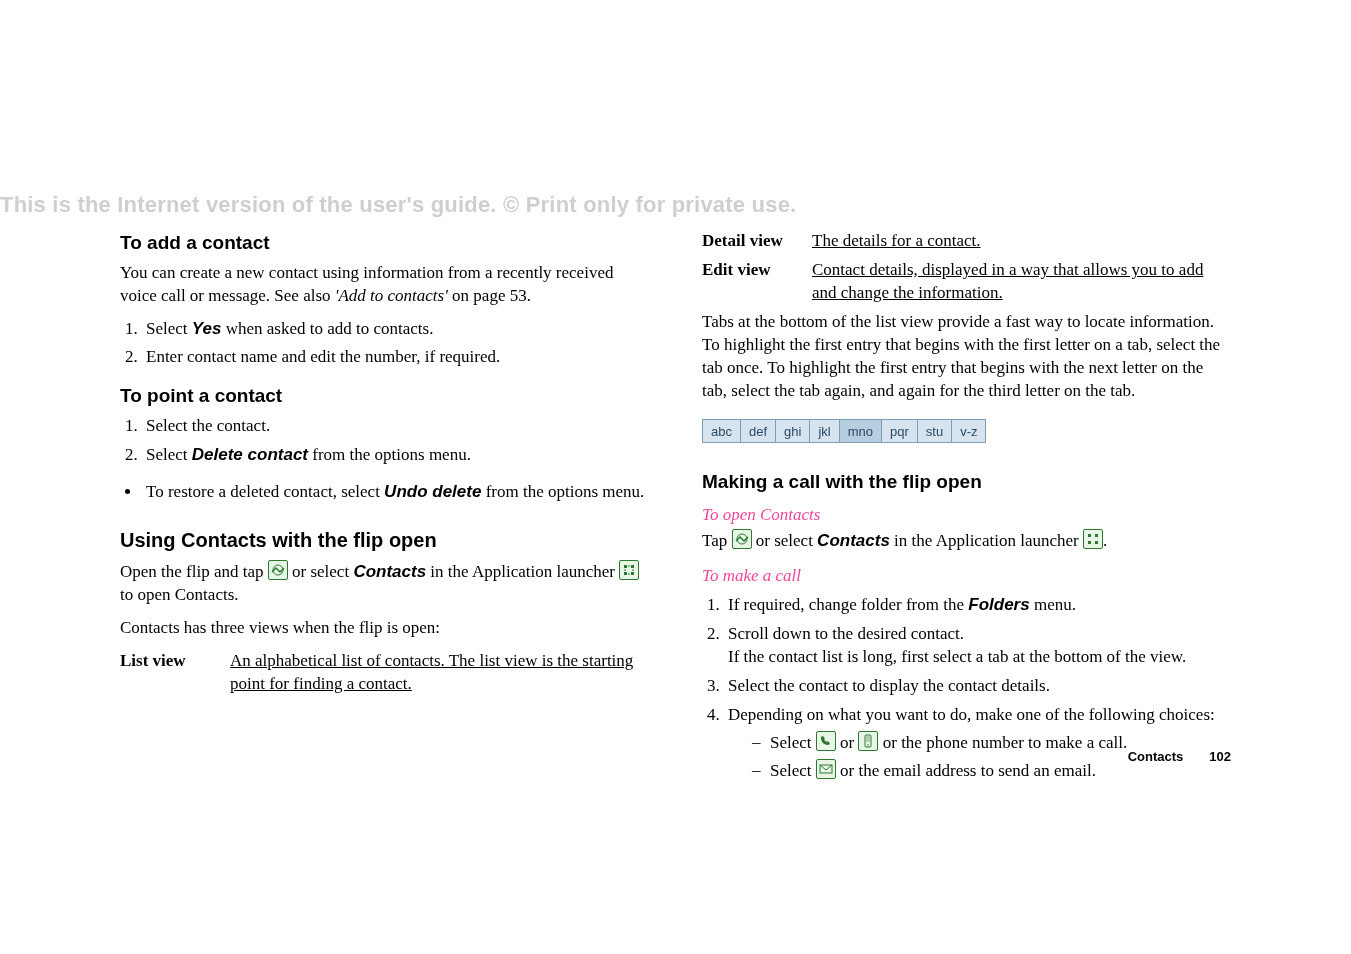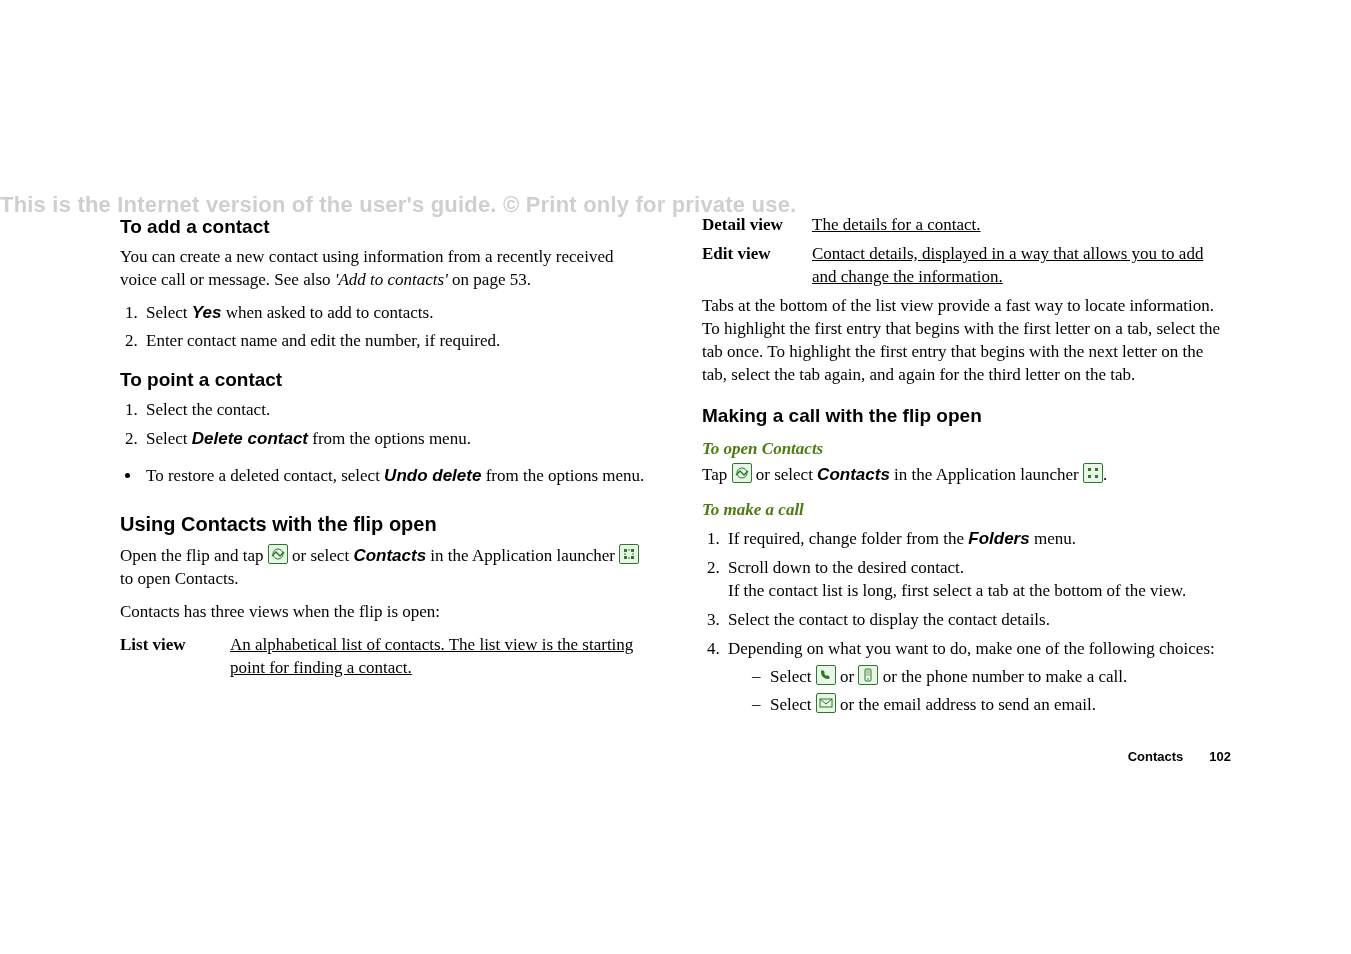--- a/index.html
+++ b/index.html
@@ -24,21 +24,21 @@
     font-family: Arial, Helvetica, sans-serif;
     font-weight: bold;
     font-size: 22px;
     color: #cfcfcf;
     letter-spacing: 0.2px;
     user-select: none;
   }
   .cols {
     display: flex;
     gap: 53px;
-    margin-top: 24px;
+    margin-top: 40px;
   }
   .col {
     flex: 1;
     font-size: 17px;
     line-height: 1.35;
   }
   .h3 {
     font-family: Arial, Helvetica, sans-serif;
     font-weight: bold;
     font-size: 19px;
@@ -57,21 +57,21 @@
   .olist { list-style: decimal; padding-left: 22px; margin: 6px 0 14px 0; }
   .olist li { margin-bottom: 6px; padding-left: 4px; }
   .bullet { list-style: disc; padding-left: 22px; margin: 6px 0 14px 0; }
   .bullet li { padding-left: 4px; }
   .dash-list { padding-left: 24px; margin: 4px 0; }
   .dash-item { position: relative; padding-left: 18px; margin-bottom: 4px; }
   .dash-item:before { content: "–"; position: absolute; left: 0; }
   .def-row { display: flex; margin-bottom: 6px; }
   .def-term { font-weight: bold; width: 110px; flex-shrink: 0; }
   .def-body { flex: 1; font-size: 17px; text-decoration: underline; }
-  .blue-it { color: #4d7c0f; font-style: italic; font-weight: bold; }
+  .blue-it { color: #ec4899; font-style: italic; font-weight: normal; }
   .iconbox {
     display: inline-block;
     border: 1px solid #2a7a2a;
     border-radius: 2px;
     width: 18px;
     height: 18px;
     vertical-align: -3px;
     position: relative;
     background: #eaf5ea;
   }
@@ -154,20 +154,30 @@
       <div class="def-row">
         <div class="def-term">Detail view</div>
         <div class="def-body">The details for a contact.</div>
       </div>
       <div class="def-row">
         <div class="def-term">Edit view</div>
         <div class="def-body">Contact details, displayed in a way that allows you to add and change the information.</div>
       </div>
       <p>Tabs at the bottom of the list view provide a fast way to locate information. To highlight the first entry that begins with the first letter on a tab, select the tab once. To highlight the first entry that begins with the next letter on the tab, select the tab again, and again for the third letter on the tab.</p>
 
+      <div class="tabs-img">
+        <span>abc</span>
+        <span>def</span>
+        <span>ghi</span>
+        <span>jkl</span>
+        <span class="act">mno</span>
+        <span>pqr</span>
+        <span>stu</span>
+        <span>v-z</span>
+      </div>
 
       <div class="h3" style="margin-top:16px">Making a call with the flip open</div>
 
       <p class="blue-it" style="margin-top:10px;margin-bottom:2px">To open Contacts</p>
       <p>
         <span>Tap </span><span class="iconbox"><svg width="16" height="16">
               <path d="M2 10 L6 6 L10 10 L14 6" stroke="#2a7a2a" stroke-width="1.5" fill="none"></path>
               <circle cx="8" cy="8" r="5" stroke="#2a7a2a" stroke-width="1" fill="none"></circle>
             </svg></span><span> or select </span><span class="sans-bi">Contacts</span><span> in the Application launcher </span><span class="iconbox"><svg width="16" height="16">
               <rect x="3" y="3" width="3" height="3" fill="#2a7a2a"></rect>

